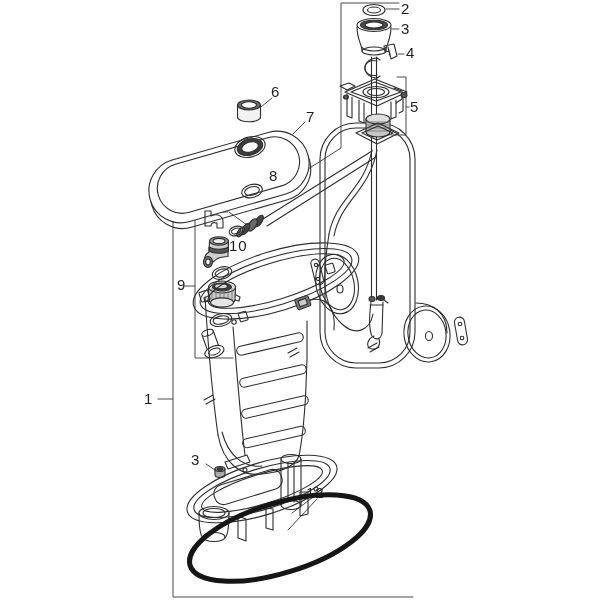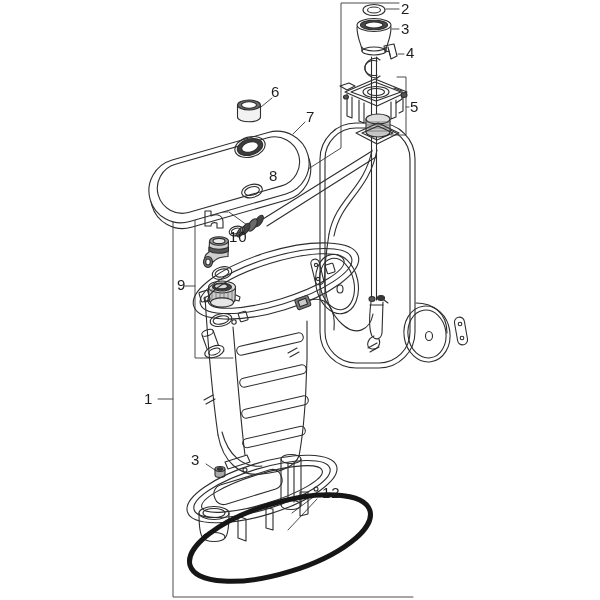--- a/index.html
+++ b/index.html
@@ -270,17 +270,17 @@
 
 <div class="part-label" style="left:144px;top:391px">1</div>
 <div class="part-label" style="left:401px;top:1px">2</div>
 <div class="part-label" style="left:401px;top:21px">3</div>
 <div class="part-label" style="left:406px;top:45px">4</div>
 <div class="part-label" style="left:410px;top:99px">5</div>
 <div class="part-label" style="left:271px;top:84px">6</div>
 <div class="part-label" style="left:306px;top:109px">7</div>
 <div class="part-label" style="left:269px;top:168px">8</div>
 <div class="part-label" style="left:177px;top:277px">9</div>
-<div class="part-label" style="left:229px;top:229px">10</div>
+<div class="part-label" style="left:229px;top:238px">10</div>
 <div class="part-label" style="left:191px;top:452px">3</div>
-<div class="part-label" style="left:322px;top:485px">12</div>
+<div class="part-label" style="left:306px;top:485px">12</div>
 
 </div>
 
 </body></html>

